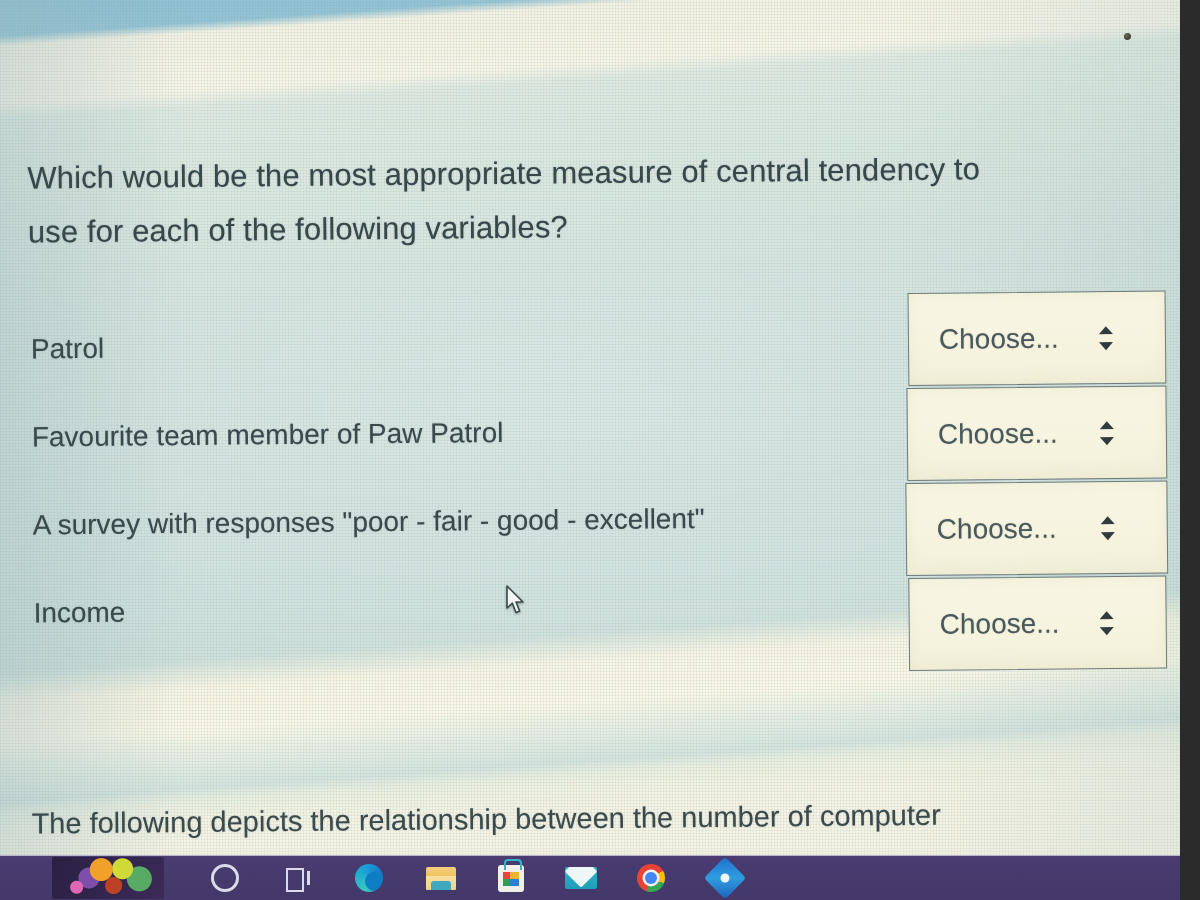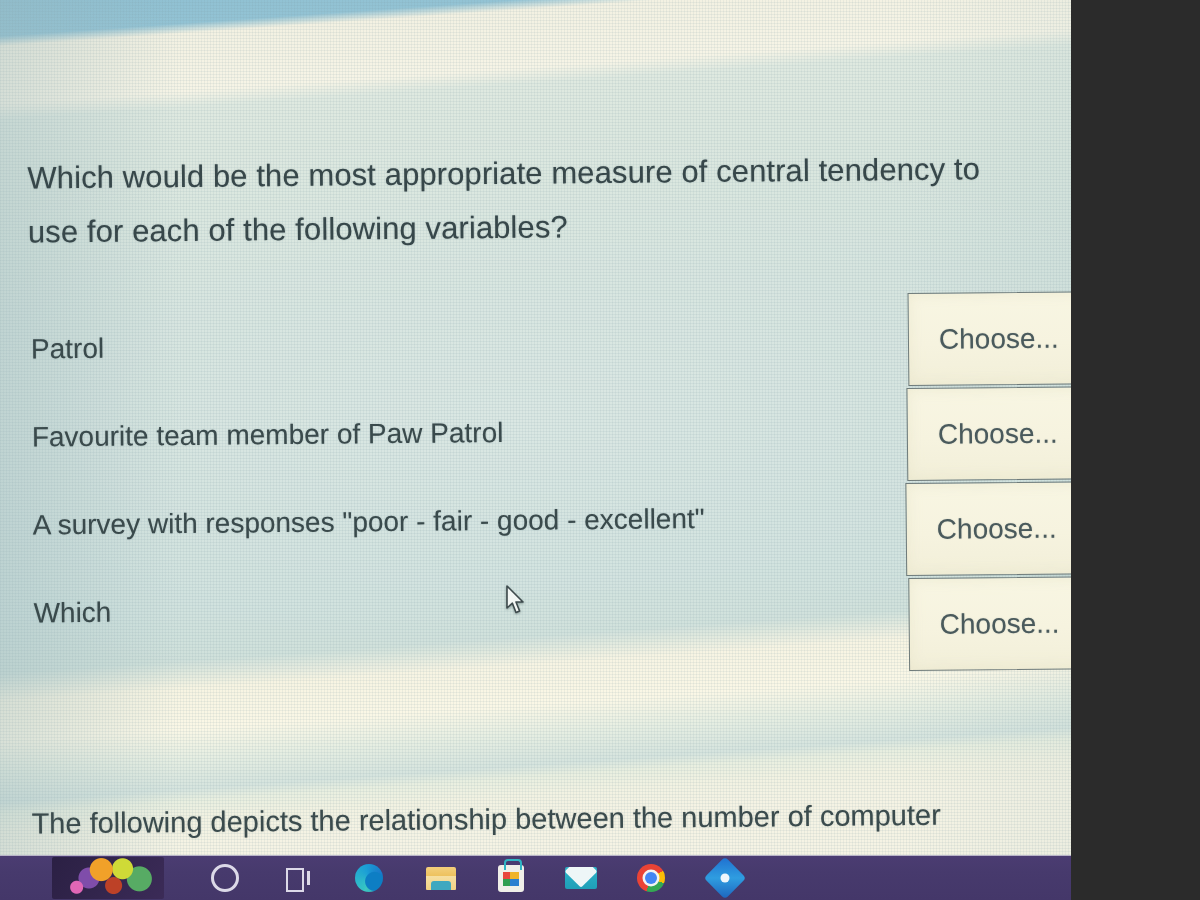--- a/index.html
+++ b/index.html
@@ -3,21 +3,21 @@
 <meta charset="utf-8">
 <title>Quiz Screenshot</title>
 <style>
   html, body {
     margin: 0;
     padding: 0;
     background: #2b2b2b;
   }
   #screen {
     position: relative;
-    width: 1071px;
+    width: 1180px;
     height: 900px;
     overflow: hidden;
     font-family: "Liberation Sans", sans-serif;
     background: #cfe0e0;
   }
 
   
   .bg-layer {
     position: absolute;
     inset: 0;
@@ -361,21 +361,21 @@
       <div class="row">
         <div class="row-label">Patrol</div>
       </div>
       <div class="row">
         <div class="row-label">Favourite team member of Paw Patrol</div>
       </div>
       <div class="row">
         <div class="row-label">A survey with responses "poor - fair - good - excellent"</div>
       </div>
       <div class="row">
-        <div class="row-label">Which</div>
+        <div class="row-label">Income</div>
       </div>
     </div>
 
     <div class="select-col">
       <div class="select-box">
         <span class="sel-label">Choose...</span>
         <span class="spinner">
             <i class="up"></i>
             <i class="down"></i>
           </span>

